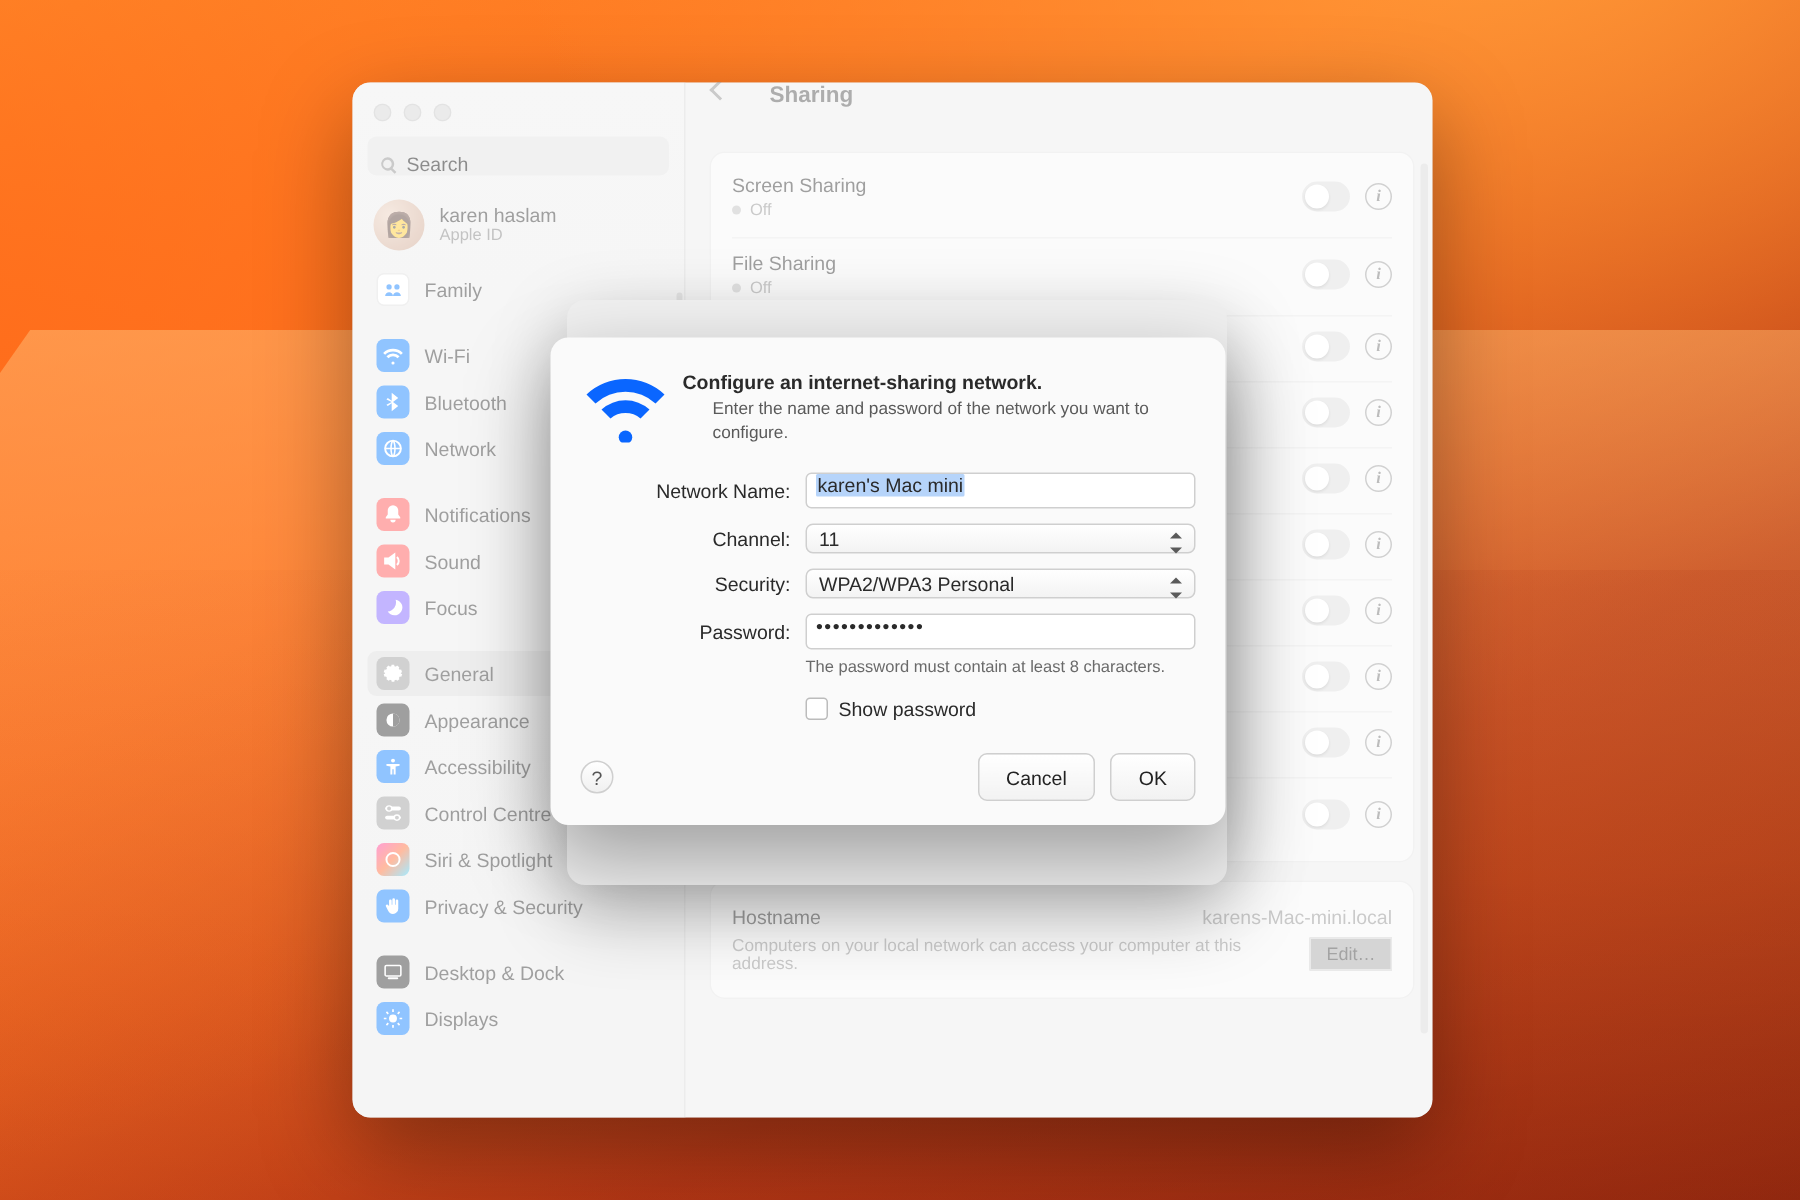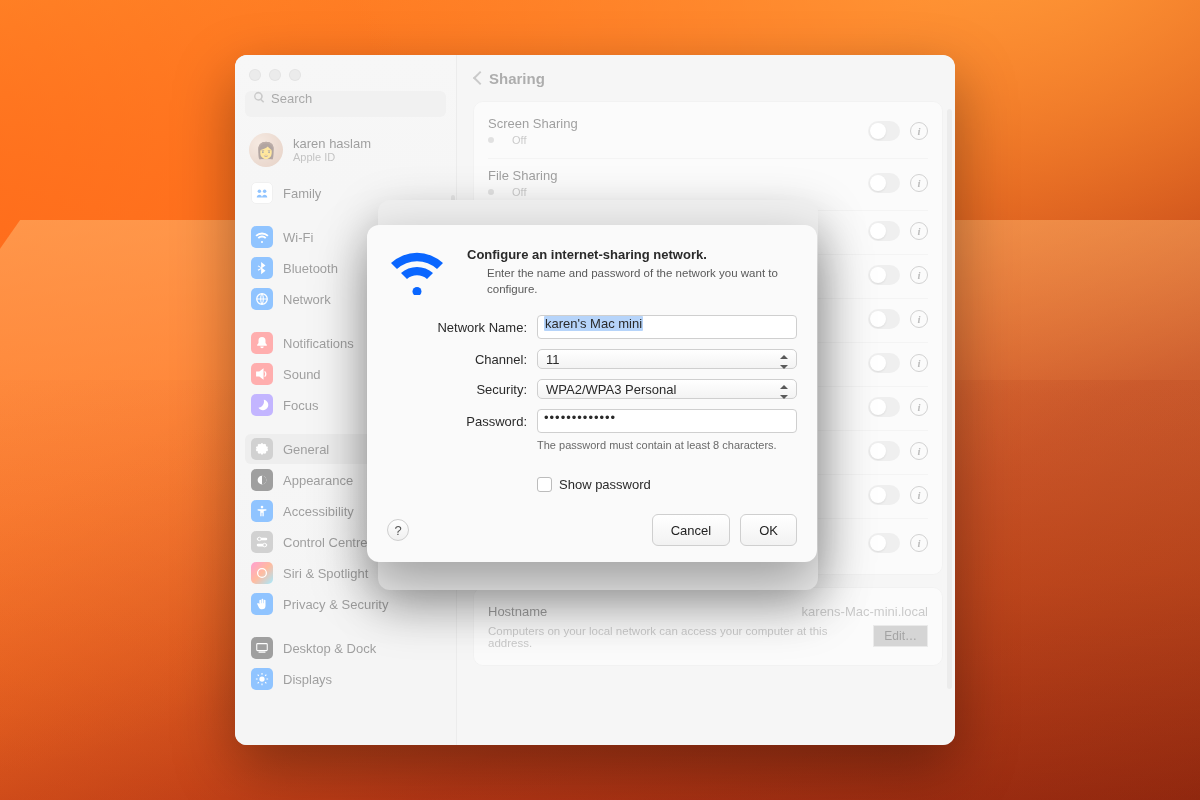--- a/index.html
+++ b/index.html
@@ -29,21 +29,21 @@
   .window {
     position: absolute; left: 235px; top: 55px; width: 720px; height: 690px;
     background: #ececec; border-radius: 12px; box-shadow: 0 22px 60px rgba(0,0,0,0.35);
     display: flex; overflow: hidden;
   }
   .sidebar { width: 222px; background: linear-gradient(#ededed,#e8e8e8); border-right: 1px solid #d6d6d6; padding: 10px 0 8px; display: flex; flex-direction: column; }
   .traffic { display: flex; gap: 8px; padding: 4px 0 10px 14px; }
   .traffic span { width: 12px; height: 12px; border-radius: 50%; background: #d3d3d3; border: 0.5px solid rgba(0,0,0,0.08); }
   .search {
     margin: 0 10px 10px; height: 26px; background: #e0e0e0; border-radius: 6px;
-    display: flex; align-items: flex-start; padding: 0 8px; color: #404040; font-size: 13px;
+    display: flex; align-items: flex-end; padding: 0 8px; color: #000000; font-size: 13px;
   }
   .search svg { width: 13px; height: 13px; margin-right: 5px; fill: #8b8b8b; }
   .side-scroll { flex: 1; overflow: hidden; padding: 0 10px; }
   .user-row { display: flex; align-items: center; gap: 10px; padding: 6px 4px 10px; }
   .avatar { width: 34px; height: 34px; border-radius: 50%; background: radial-gradient(circle at 30% 30%, #eacfbc, #c79a82); display:flex; align-items:center; justify-content:center; font-size:16px; color:#7a5640; }
   .user-name { font-size: 13px; color: #2a2a2a; line-height: 1.15; }
   .user-sub { font-size: 11px; color: #7a7a7a; }
   .side-item {
     display: flex; align-items: center; gap: 10px; padding: 4px 6px; border-radius: 6px;
     font-size: 13px; color: #2a2a2a; margin: 1px 0;
@@ -51,29 +51,29 @@
   .side-item.sel { background: #d9d9d9; }
   .side-gap { height: 12px; }
   .sicon {
     width: 22px; height: 22px; border-radius: 5px; display: flex; align-items: center; justify-content: center;
     flex: 0 0 22px;
   }
   .sicon svg { width: 14px; height: 14px; fill: white; }
   .scroll-hint { position:absolute; left:216px; top:140px; width:4px; height:70px; background:#c6c6c6; border-radius:3px; }
 
   .content { flex: 1; padding: 0 12px 12px 0; display: flex; flex-direction: column; position: relative; }
-  .header { height: 46px; display: flex; align-items: center; gap: 4px; padding: 0 18px; font-size: 15px; font-weight: 600; color: #4a4a4a; }
+  .header { height: 46px; display: flex; gap: 28px; padding: 0 18px; font-size: 15px; font-weight: 600; color: #4a4a4a; }
   .header .back { width: 10px; height: 10px; border-left: 2px solid #8a8a8a; border-bottom: 2px solid #8a8a8a; transform: rotate(45deg); }
   .panel { margin: 0 0 12px 16px; background: #f7f7f7; border: 1px solid #e3e3e3; border-radius: 10px; padding: 4px 0; }
   .row {
     display: flex; align-items: center; padding: 10px 14px 12px; gap: 12px; position: relative;
   }
   .row + .row::before { content:""; position:absolute; left:14px; right:14px; top:0; height:1px; background:#e6e6e6; }
   .row-title { font-size: 13px; color: #2a2a2a; }
-  .row-sub { font-size: 11px; color: #8a8a8a; display:flex; align-items:center; gap:18px; margin-top:3px; }
+  .row-sub { font-size: 11px; color: #8a8a8a; display:flex; align-items:center; gap:6px; margin-top:3px; }
   .dot { width:6px; height:6px; border-radius:50%; background:#bdbdbd; display:inline-block; }
   .right { margin-left: auto; display: flex; align-items: center; gap: 10px; }
   .toggle { width: 32px; height: 20px; border-radius: 10px; background: #dcdcdc; position: relative; }
   .toggle::after { content:""; position:absolute; width:16px; height:16px; background:#fff; border-radius:50%; top:2px; left:2px; box-shadow:0 1px 2px rgba(0,0,0,0.2); }
   .info { width: 18px; height: 18px; border: 1.5px solid #9a9a9a; border-radius: 50%; display:flex; align-items:center; justify-content:center; font-size:11px; color:#6a6a6a; font-style: italic; font-family: Georgia, serif; font-weight: 600; }
   .hostpanel .hosttop { display:flex; justify-content:space-between; padding: 12px 14px 6px; font-size:13px; color:#2a2a2a;}
   .hostpanel .hosttop .val { color:#8a8a8a; }
   .hostpanel .desc { font-size: 11.5px; color:#8a8a8a; padding: 0 14px 12px; display:flex; gap:10px; align-items:flex-start; }
   .editbtn { margin-left:auto; background:#a3a3a3; border:1px solid #d0d0d0; border-radius:0; font-size:12px; padding:3px 10px; color:#333; }
   .content-scroll { position:absolute; right:3px; top:54px; width:5px; height:580px; background:#d6d6d6; border-radius:3px; }
@@ -88,21 +88,21 @@
   }
   .sheet-behind .peek { position:absolute; top:30px; left:20px; font-size:12.5px; color:#4a4a4a; display:flex; align-items:center; gap:8px;}
   .sheet-behind .peek .dot2 { width:9px; height:9px; border:1.5px solid #aeaeae; border-radius:50%; }
 
   
   .dialog {
     position:absolute; left:367px; top:225px; width:450px; background:#fafafa;
     border-radius:12px; box-shadow:0 22px 55px rgba(0,0,0,0.35); padding: 22px 20px 16px;
     font-size: 13px; color:#2a2a2a;
   }
-  .dlg-head { display:flex; gap:20px; align-items:flex-start; }
+  .dlg-head { display:flex; gap:8px; align-items:flex-start; }
   .wifi-ico { width:60px; flex:0 0 60px; display:flex; align-items:flex-start; justify-content:center; padding-top: 2px;}
   .dlg-title { font-weight:700; font-size:13px; }
   .dlg-sub { font-size:11.5px; color:#5a5a5a; margin-top:4px; line-height:1.35; max-width: 310px; margin-left: 20px;}
   .form { margin-top: 18px; display:grid; grid-template-columns: 140px 1fr; row-gap:10px; column-gap:10px; align-items:center; }
   .lbl { text-align:right; font-size:13px; color:#2a2a2a; }
   .tinput {
     width: 100%; height: 24px; border:1px solid #cfcfcf; border-radius:4px; background:#fff;
     padding: 0 6px; font-size:13px; color:#2a2a2a;
   }
   .tinput.sel-text { background:#fff; }
@@ -110,21 +110,21 @@
   .select {
     width:100%; height:20px; border:1px solid #cfcfcf; border-radius:5px; background:linear-gradient(#ffffff,#f3f3f3);
     display:flex; align-items:center; padding:0 8px; font-size:13px; position:relative;
   }
   .select .chev { position:absolute; right:6px; top:4px; width:12px; height:16px; }
   .select .chev::before, .select .chev::after { content:""; position:absolute; left:2px; width:0; height:0; border-left:4px solid transparent; border-right:4px solid transparent;}
   .select .chev::before { top:1px; border-bottom:4px solid #5a5a5a;}
   .select .chev::after { bottom:1px; border-top:4px solid #5a5a5a;}
   .pw { letter-spacing: 1px; }
   .hint { grid-column: 2 / 3; font-size:11px; color:#6a6a6a; margin-top:-4px;}
-  .chkrow { grid-column: 2 / 3; display:flex; align-items:center; gap:7px; font-size:13px; margin-top: 16px;}
+  .chkrow { grid-column: 2 / 3; display:flex; align-items:center; gap:7px; font-size:13px; margin-top: 4px;}
   .chk { width:15px; height:15px; border:1px solid #bcbcbc; border-radius:3px; background:#fff;}
   .dlg-actions { display:flex; align-items:center; margin-top:22px; }
   .help { width:22px; height:22px; border:1px solid #cfcfcf; border-radius:50%; background:linear-gradient(#ffffff,#f0f0f0); display:flex; align-items:center; justify-content:center; font-size:13px; color:#555;}
   .btn { height:24px; padding:15px 18px; border:1px solid #cfcfcf; border-radius:6px; background:linear-gradient(#ffffff,#f2f2f2); font-size:13px; color:#222; display:flex; align-items:center;}
   .dlg-actions .spacer { flex:1; }
   .dlg-actions .btn + .btn { margin-left:10px;}
 
 </style>
 </head>
 <body>

